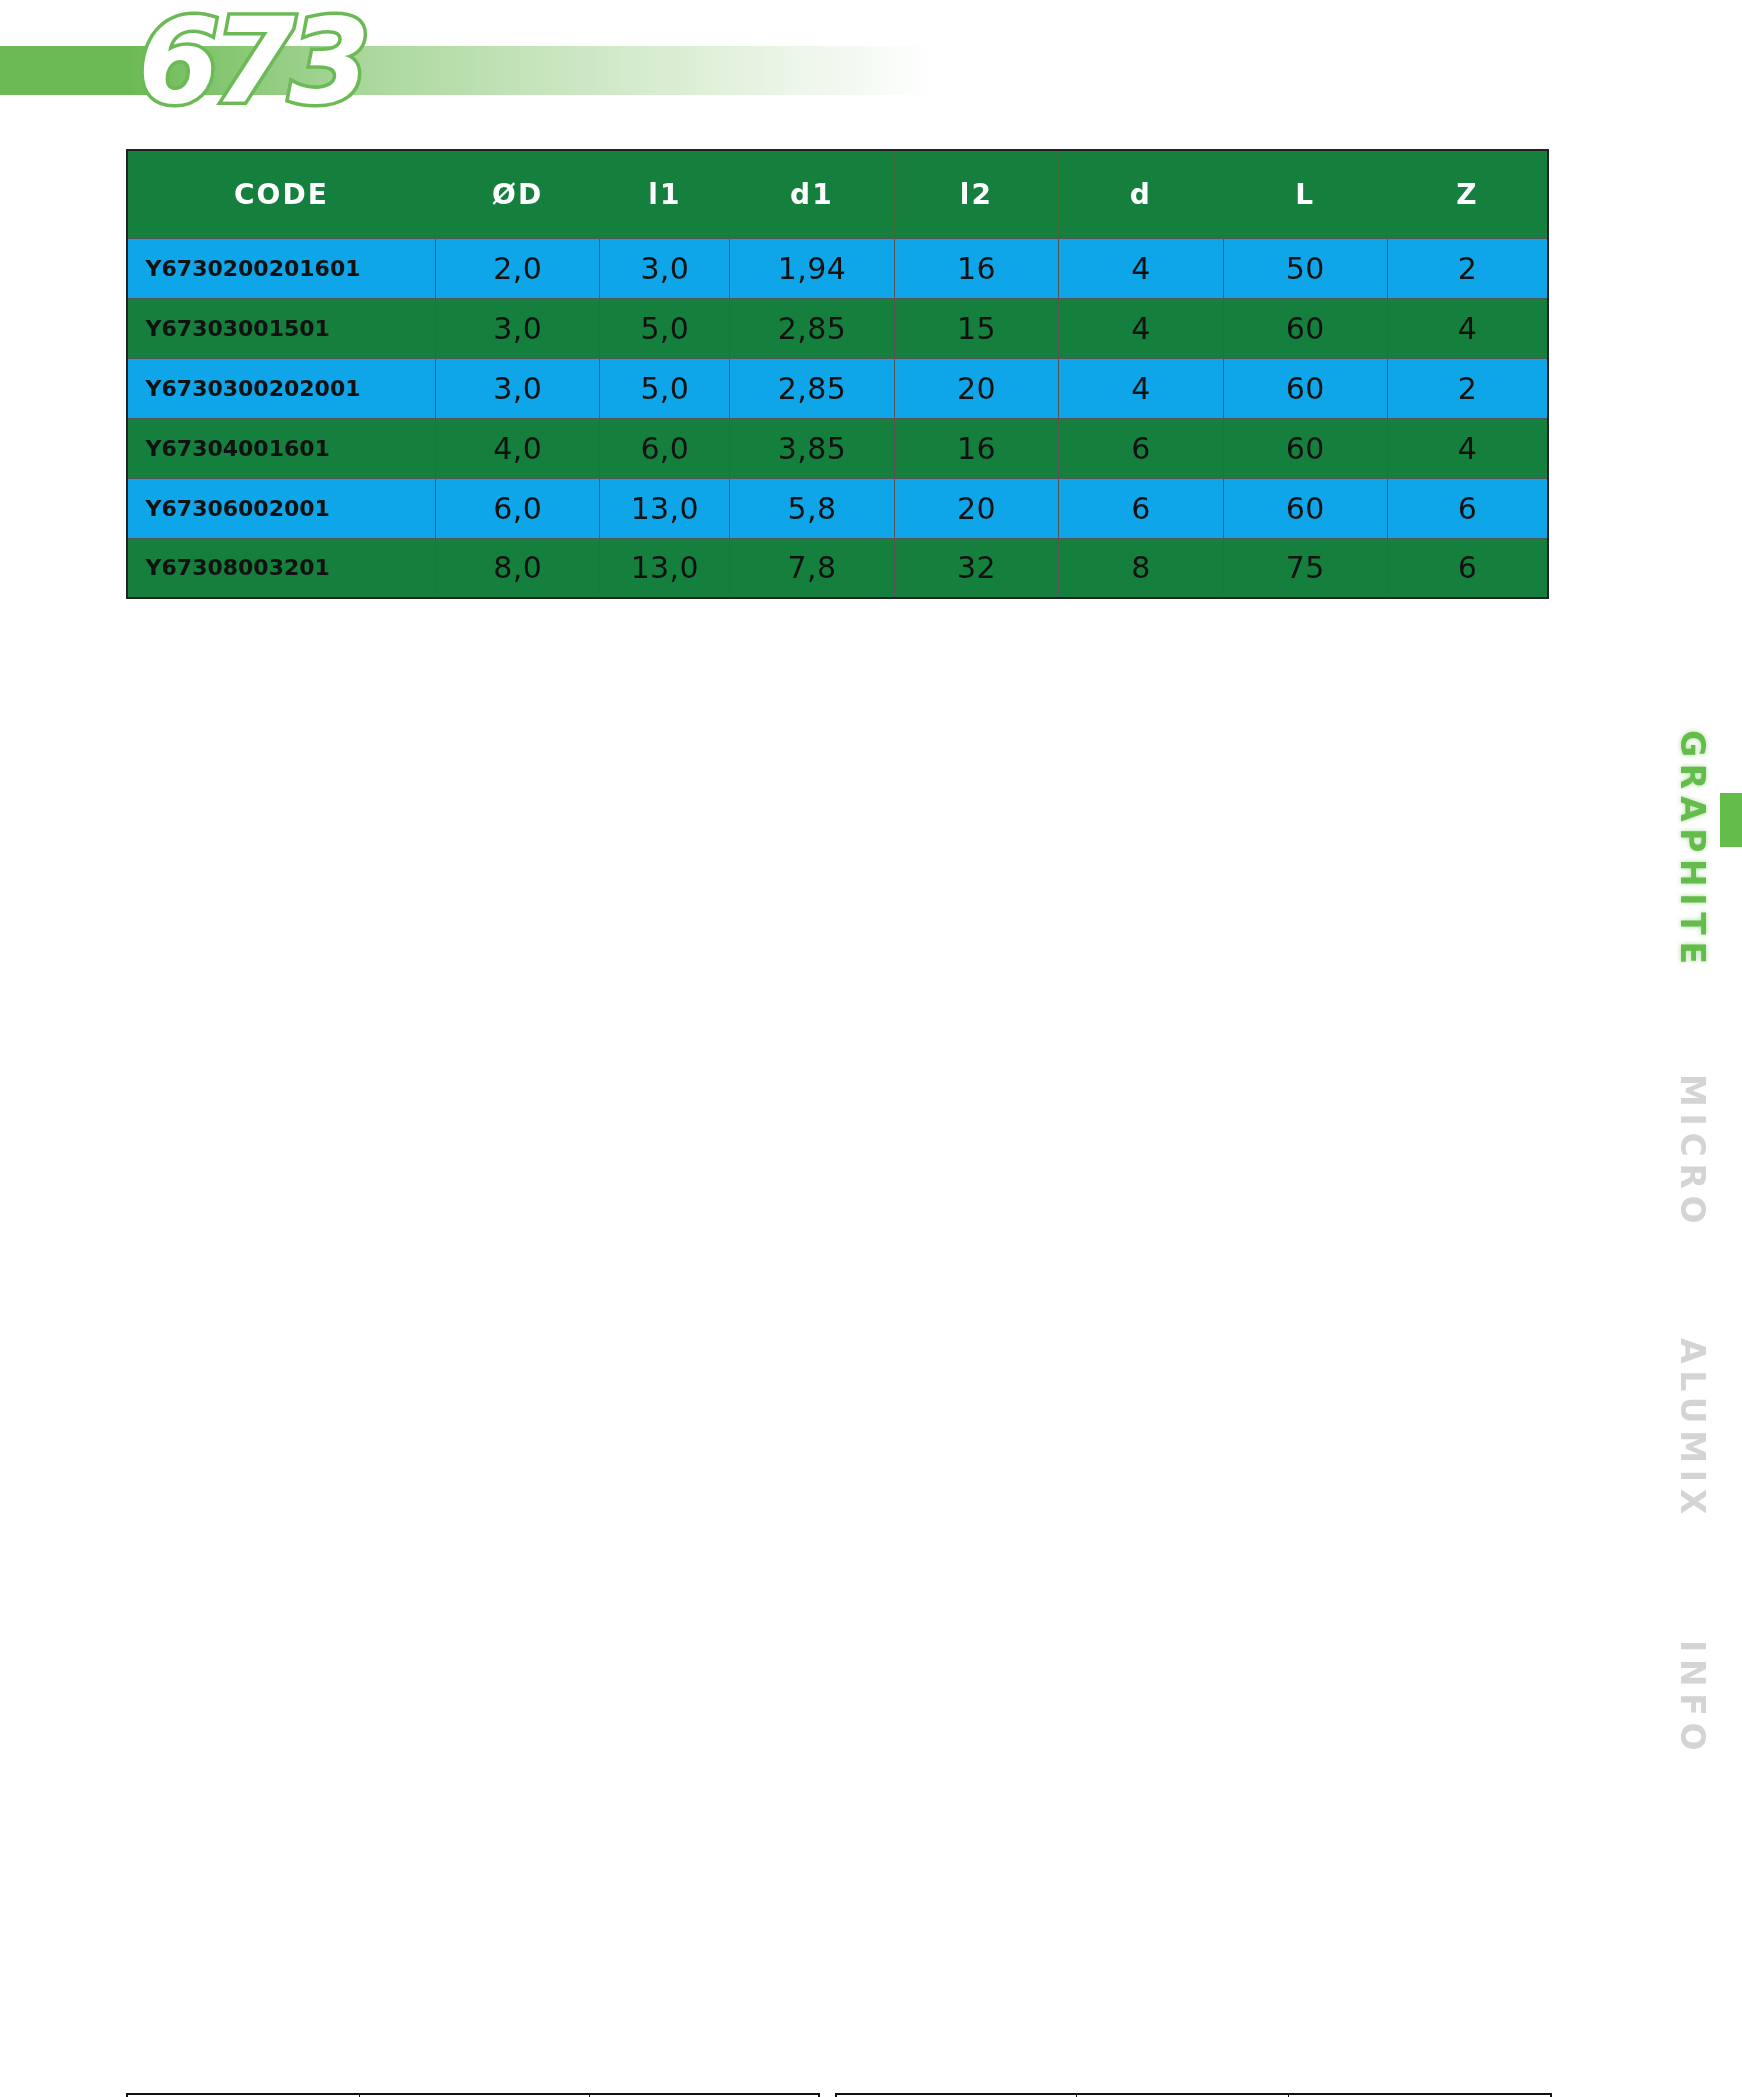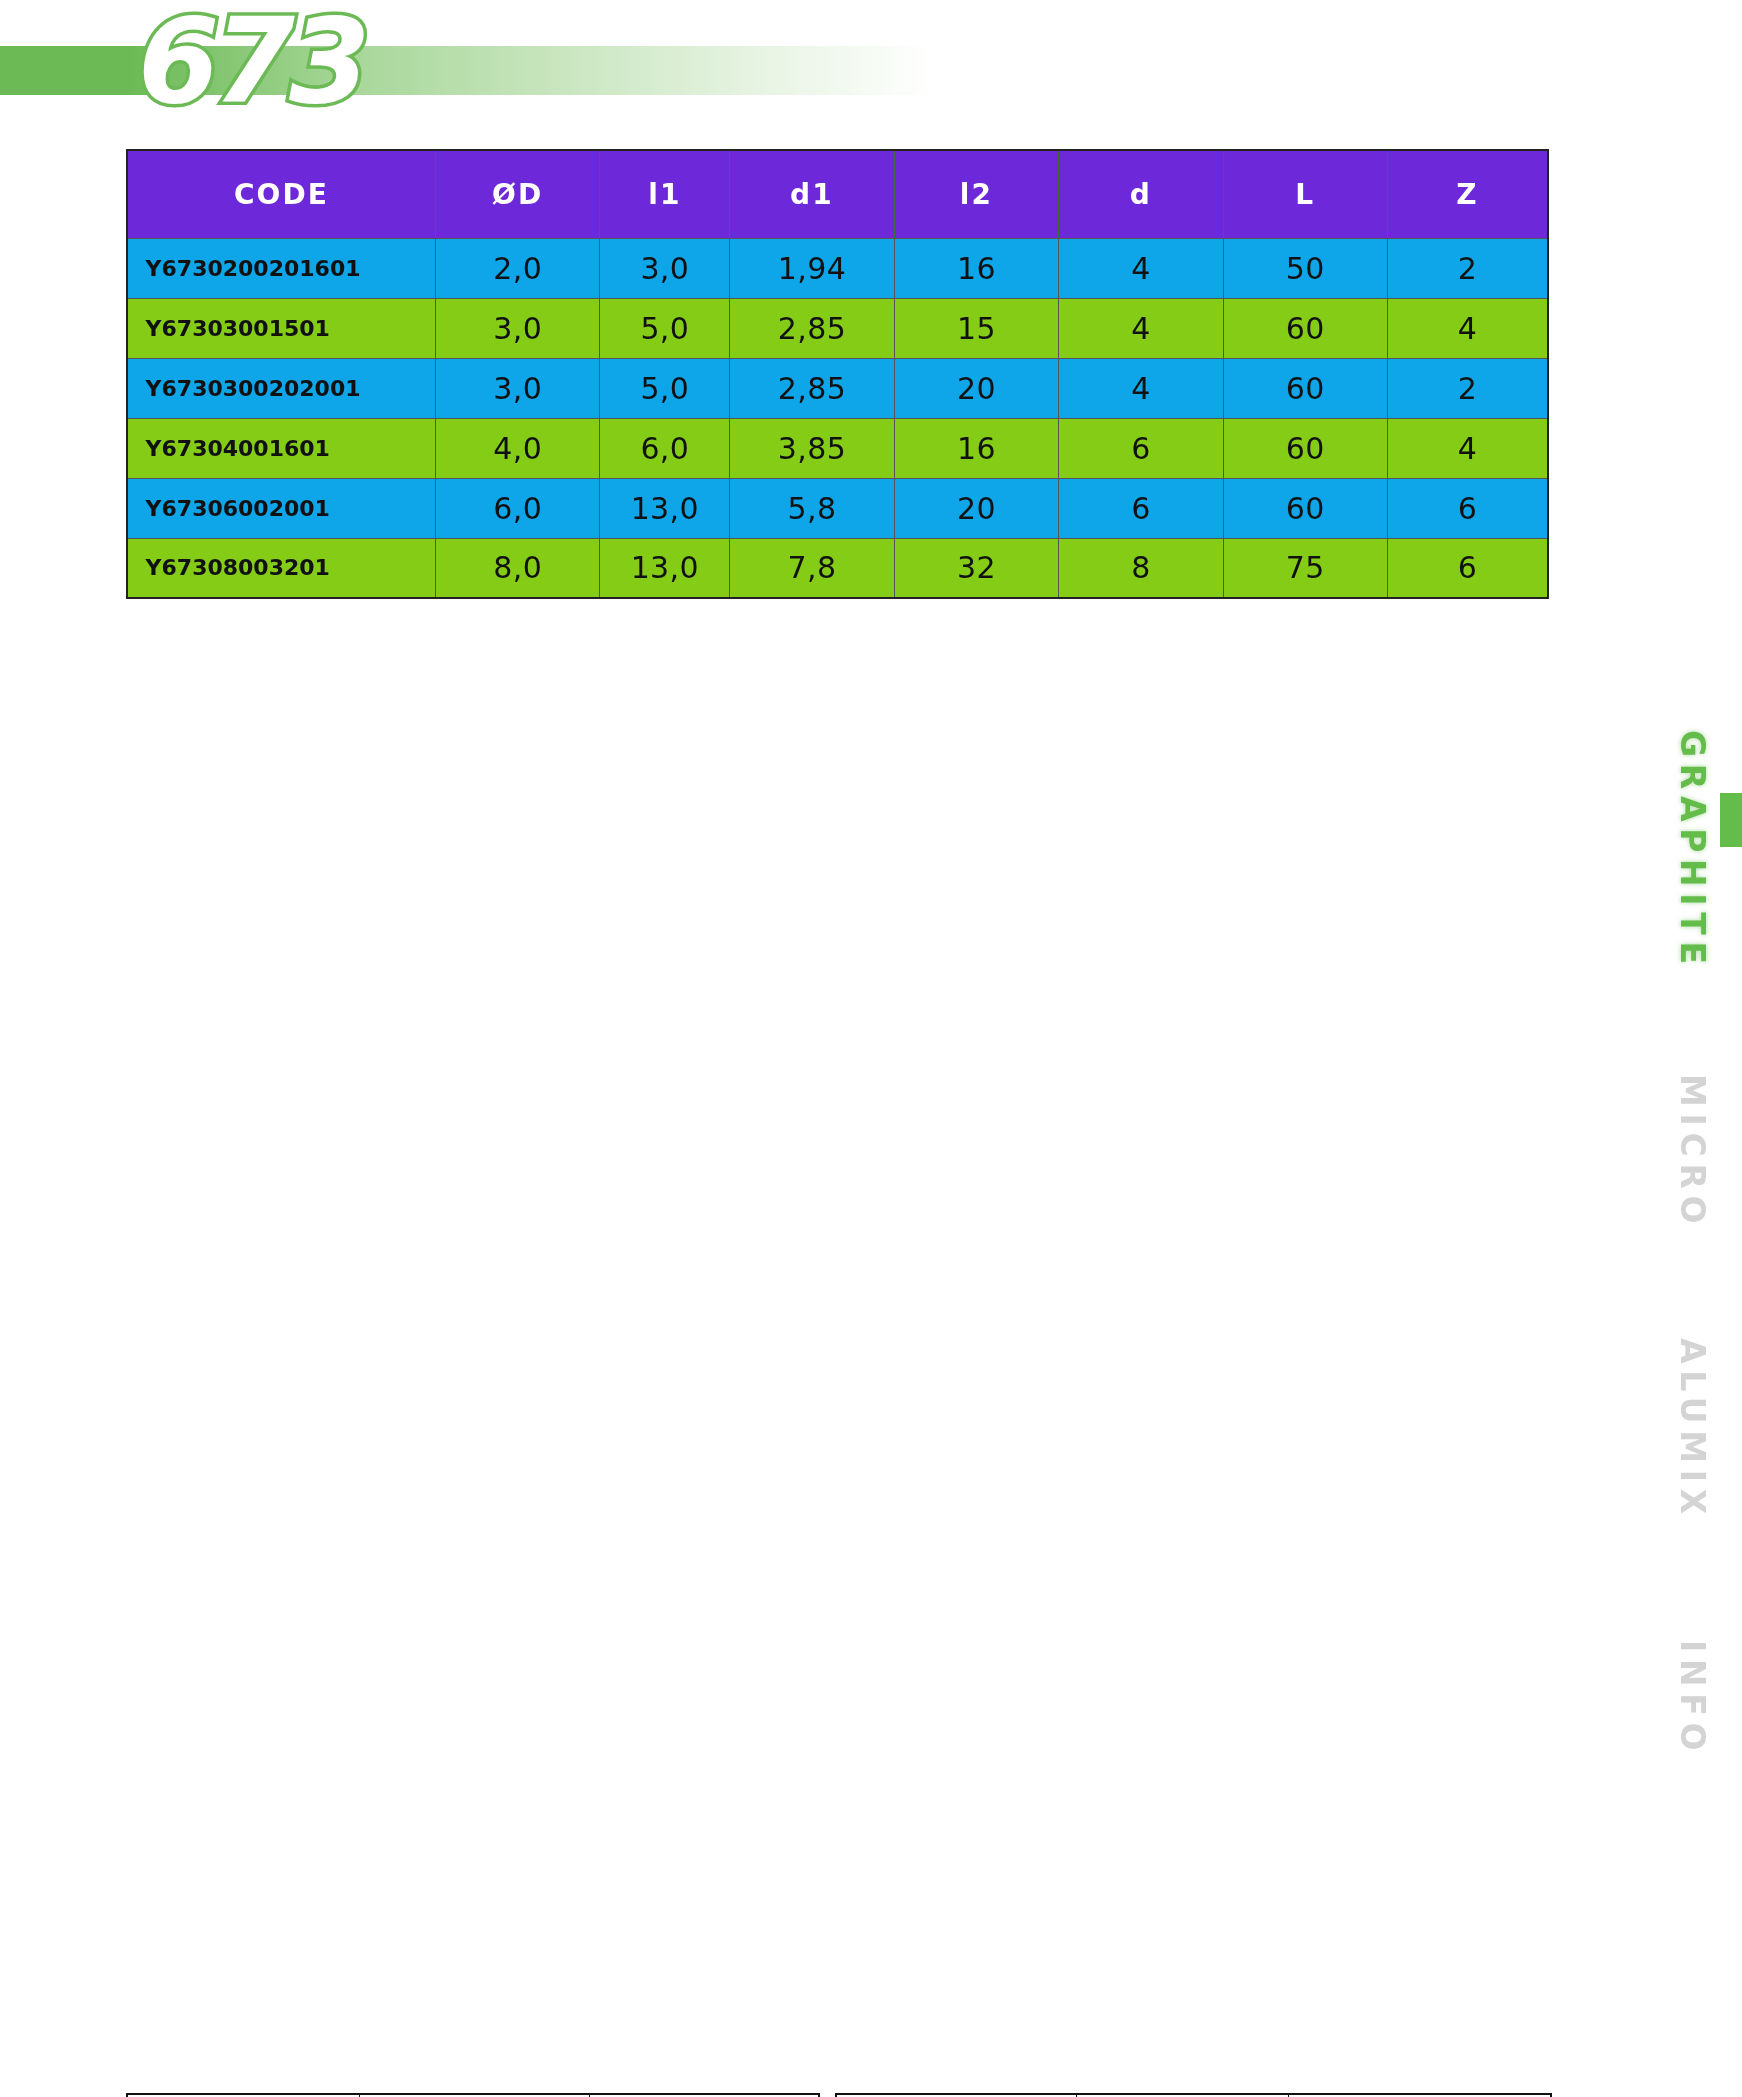--- a/index.html
+++ b/index.html
@@ -52,21 +52,21 @@
   }
 
   
   .main-table {
     position: absolute; left: 126px; top: 149px;
     width: 1423px;
     border-collapse: collapse;
     border: 2.1px solid #222;
   }
   .main-table th {
-    background: #6d28d9;
+    background: #15803d;
     color: #ffffff;
     font-size: 28px;
     font-weight: bold;
     letter-spacing: 2.1px;
     height: 88px;
     border-left: 0.8px solid #3c6b34;
     font-family: "DejaVu Sans", sans-serif;
   }
   .main-table th:first-child { border-left: none; }
   .main-table td {
@@ -78,21 +78,21 @@
     font-family: "DejaVu Sans", sans-serif;
     letter-spacing: 0.4px;
   }
   .main-table td.code-cell {
     font-size: 22px;
     font-weight: bold;
     text-align: left;
     padding-left: 17.6px;
     letter-spacing: 0px;
   }
-  .main-table tr.alt td { background: #84cc16; }
+  .main-table tr.alt td { background: #15803d; }
   .main-table tr.norm td { background: #0ea5e9; }
   .cw-code { width: 302px; }
   .cw-od   { width: 161px; }
   .cw-l1   { width: 127px; }
   .cw-d1   { width: 161px; }
   .cw-l2   { width: 161px; }
   .cw-d    { width: 161px; }
   .cw-L    { width: 161px; }
   .cw-Z    { width: 157px; }
 

